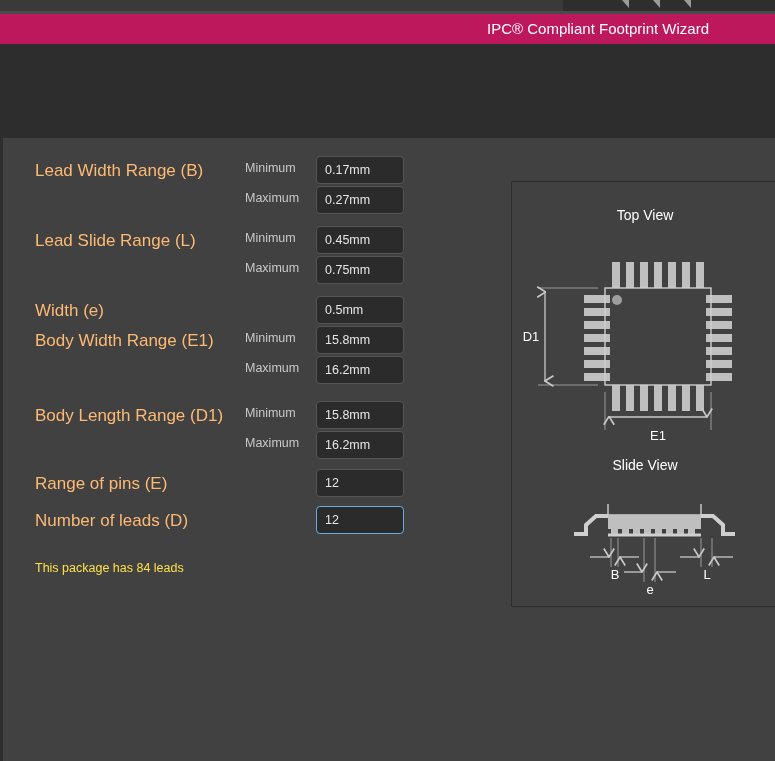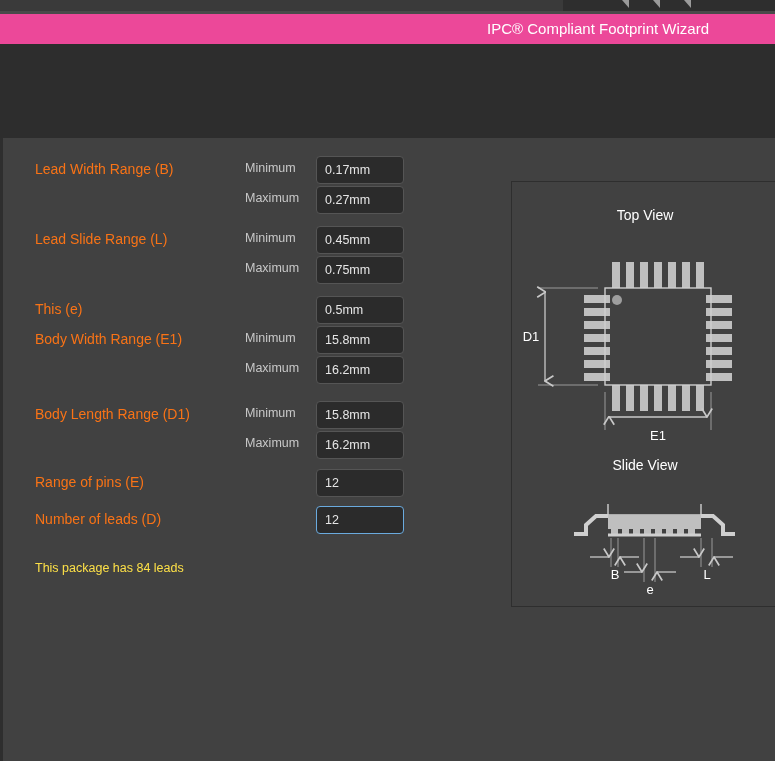--- a/index.html
+++ b/index.html
@@ -43,21 +43,21 @@
     left: 0; bottom: 0;
     width: 775px; height: 3px;
     background: #4a4a4a;
   }
 
   
   .titlebar {
     position: absolute;
     left: 0; top: 14px;
     width: 775px; height: 30px;
-    background: #ec4899;
+    background: #be185d;
     box-sizing: border-box;
   }
   .titlebar .title-text {
     position: absolute;
     right: 66px;
     top: 6px;
     font-size: 15px;
     color: #ffffff;
     white-space: nowrap;
   }
@@ -107,22 +107,22 @@
   }
   .frow {
     position: absolute;
     left: 0;
     height: 28px;
   }
   .frow .flabel {
     position: absolute;
     left: 35px;
     top: 5px;
-    font-size: 14px;
-    color: #f97316;
+    font-size: 17px;
+    color: #fdba74;
     white-space: nowrap;
   }
   .frow .minmax {
     position: absolute;
     left: 245px;
     top: 5px;
     font-size: 12.5px;
     color: #c8c8c8;
     white-space: nowrap;
   }
@@ -211,21 +211,21 @@
       <div class="frow" style="top: 88px;">
         <div class="flabel">Lead Slide Range (L)</div>
         <div class="minmax">Minimum</div>
         <input type="text" class="field" value="0.45mm" style="">
       </div>
       <div class="frow" style="top: 118px;">
         <div class="minmax">Maximum</div>
         <input type="text" class="field" value="0.75mm" style="">
       </div>
       <div class="frow" style="top: 158px;">
-        <div class="flabel">This (e)</div>
+        <div class="flabel">Width (e)</div>
         <input type="text" class="field" value="0.5mm" style="">
       </div>
       <div class="frow" style="top: 188px;">
         <div class="flabel">Body Width Range (E1)</div>
         <div class="minmax">Minimum</div>
         <input type="text" class="field" value="15.8mm" style="">
       </div>
       <div class="frow" style="top: 218px;">
         <div class="minmax">Maximum</div>
         <input type="text" class="field" value="16.2mm" style="">

